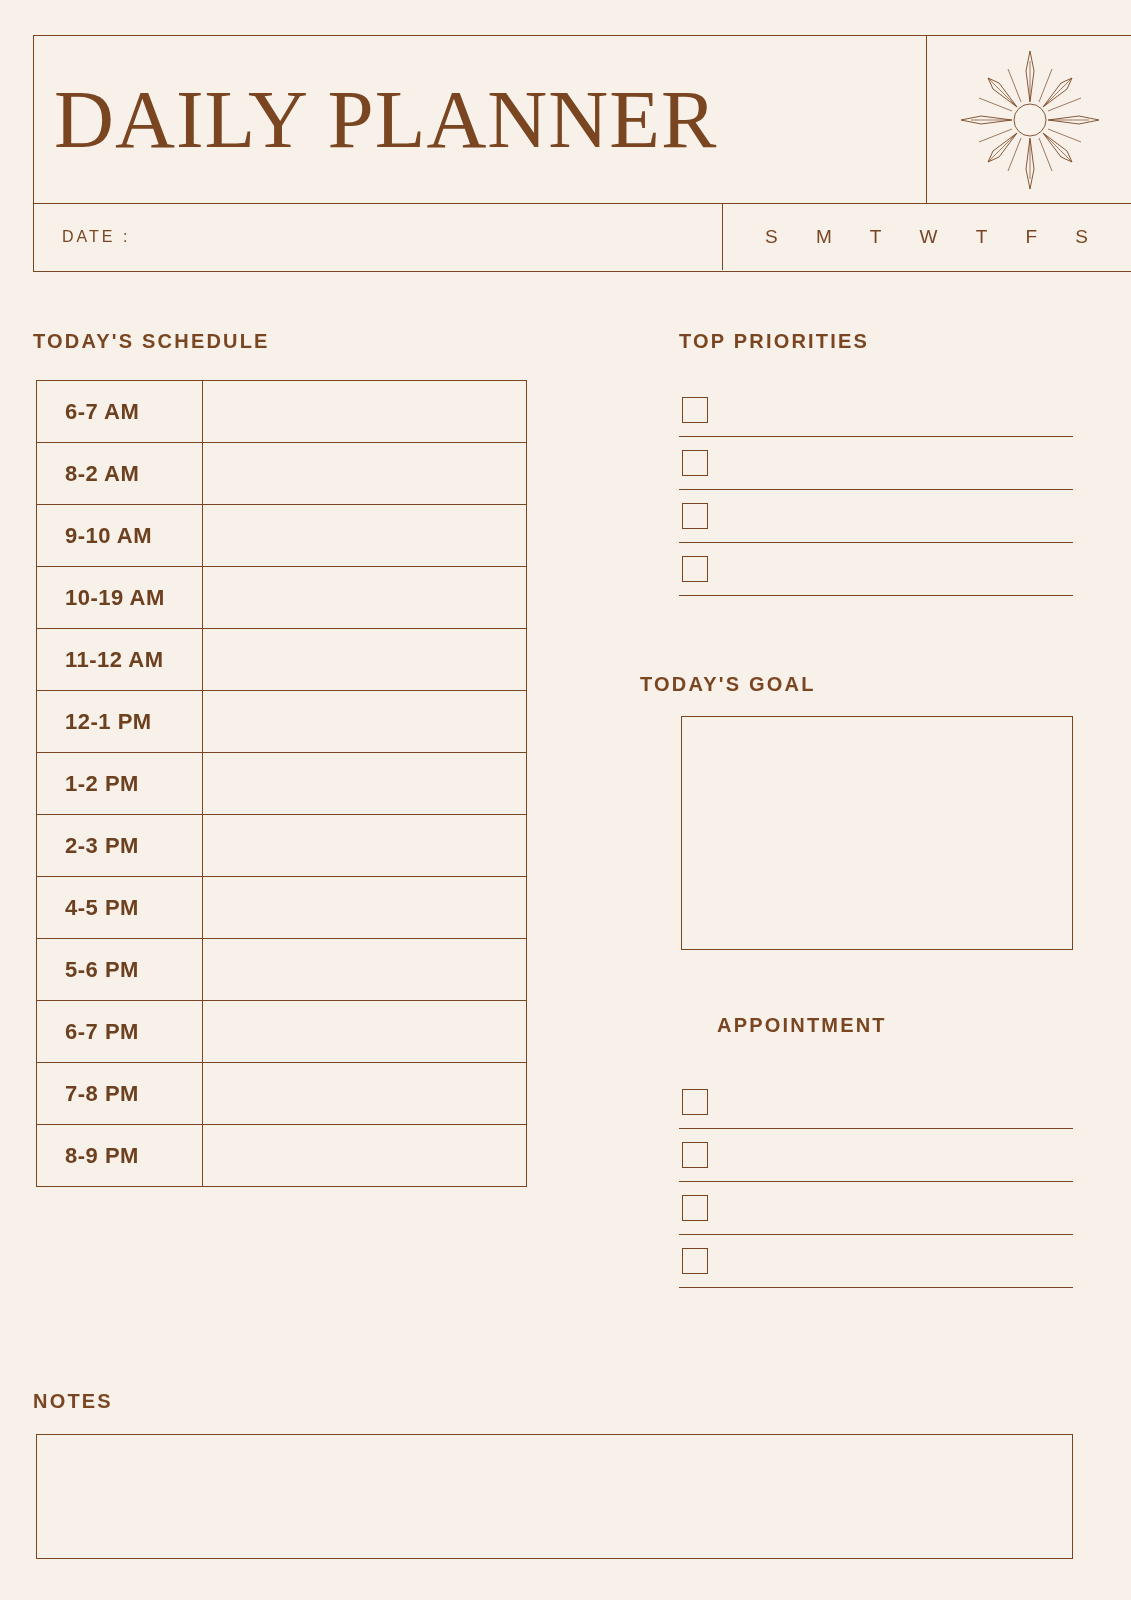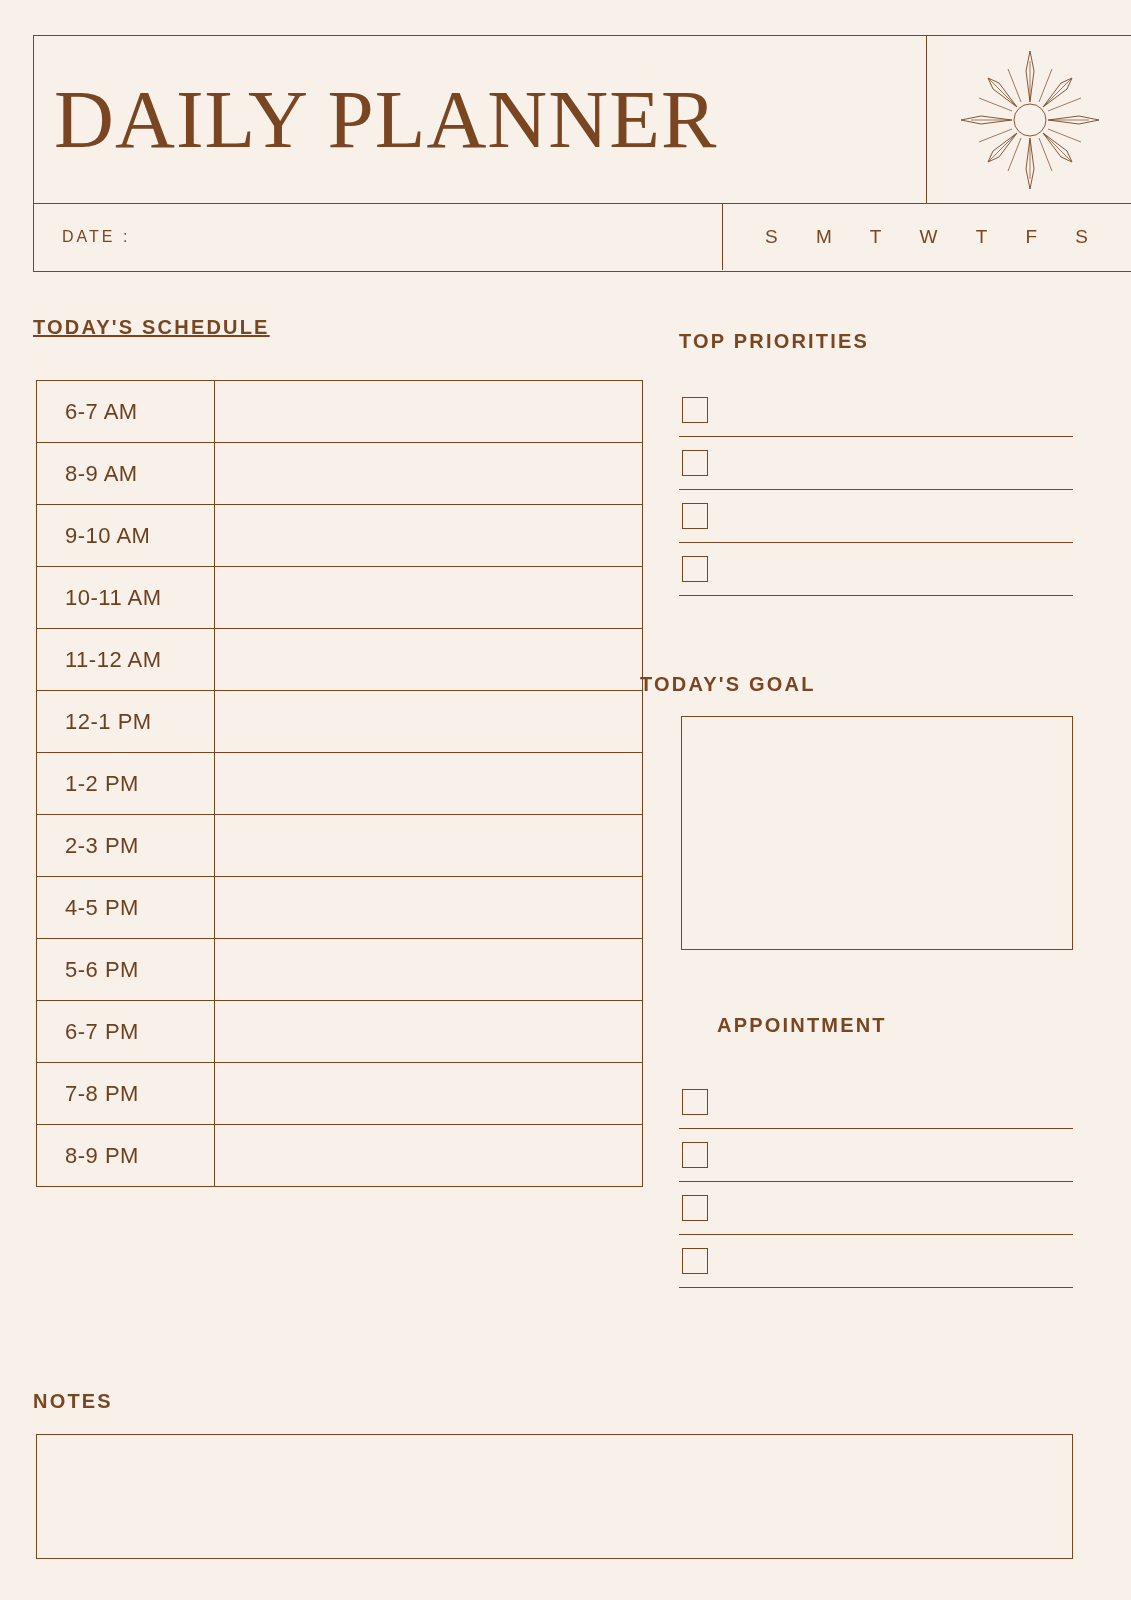--- a/index.html
+++ b/index.html
@@ -84,27 +84,28 @@
   
   .section-heading {
     position: absolute;
     font-size: 20px;
     font-weight: bold;
     letter-spacing: 2.2px;
     color: #7a4521;
   }
 
   
-  #schedule-heading { left: 33px; top: 316px; text-decoration: underline; }
+  #schedule-heading { left: 33px; top: 330px; }
   .schedule-table {
     position: absolute;
     left: 36px;
     top: 380px;
-    width: 607px;
+    width: 491px;
     border-collapse: collapse;
+    font-weight: bold;
   }
   .schedule-table td {
     border: 1px solid #7a4521;
     height: 62px;
     color: #6d401f;
   }
   .schedule-table td.time {
     width: 178px;
     padding-left: 28px;
     font-size: 22px;
@@ -229,29 +230,29 @@
   </div>
 
   <div class="section-heading" id="schedule-heading">TODAY'S SCHEDULE</div>
   <table class="schedule-table">
     <tbody>
       <tr>
         <td class="time">6-7 AM</td>
         <td class="slot"></td>
       </tr>
       <tr>
-        <td class="time">8-9 AM</td>
+        <td class="time">8-2 AM</td>
         <td class="slot"></td>
       </tr>
       <tr>
         <td class="time">9-10 AM</td>
         <td class="slot"></td>
       </tr>
       <tr>
-        <td class="time">10-11 AM</td>
+        <td class="time">10-19 AM</td>
         <td class="slot"></td>
       </tr>
       <tr>
         <td class="time">11-12 AM</td>
         <td class="slot"></td>
       </tr>
       <tr>
         <td class="time">12-1 PM</td>
         <td class="slot"></td>
       </tr>

